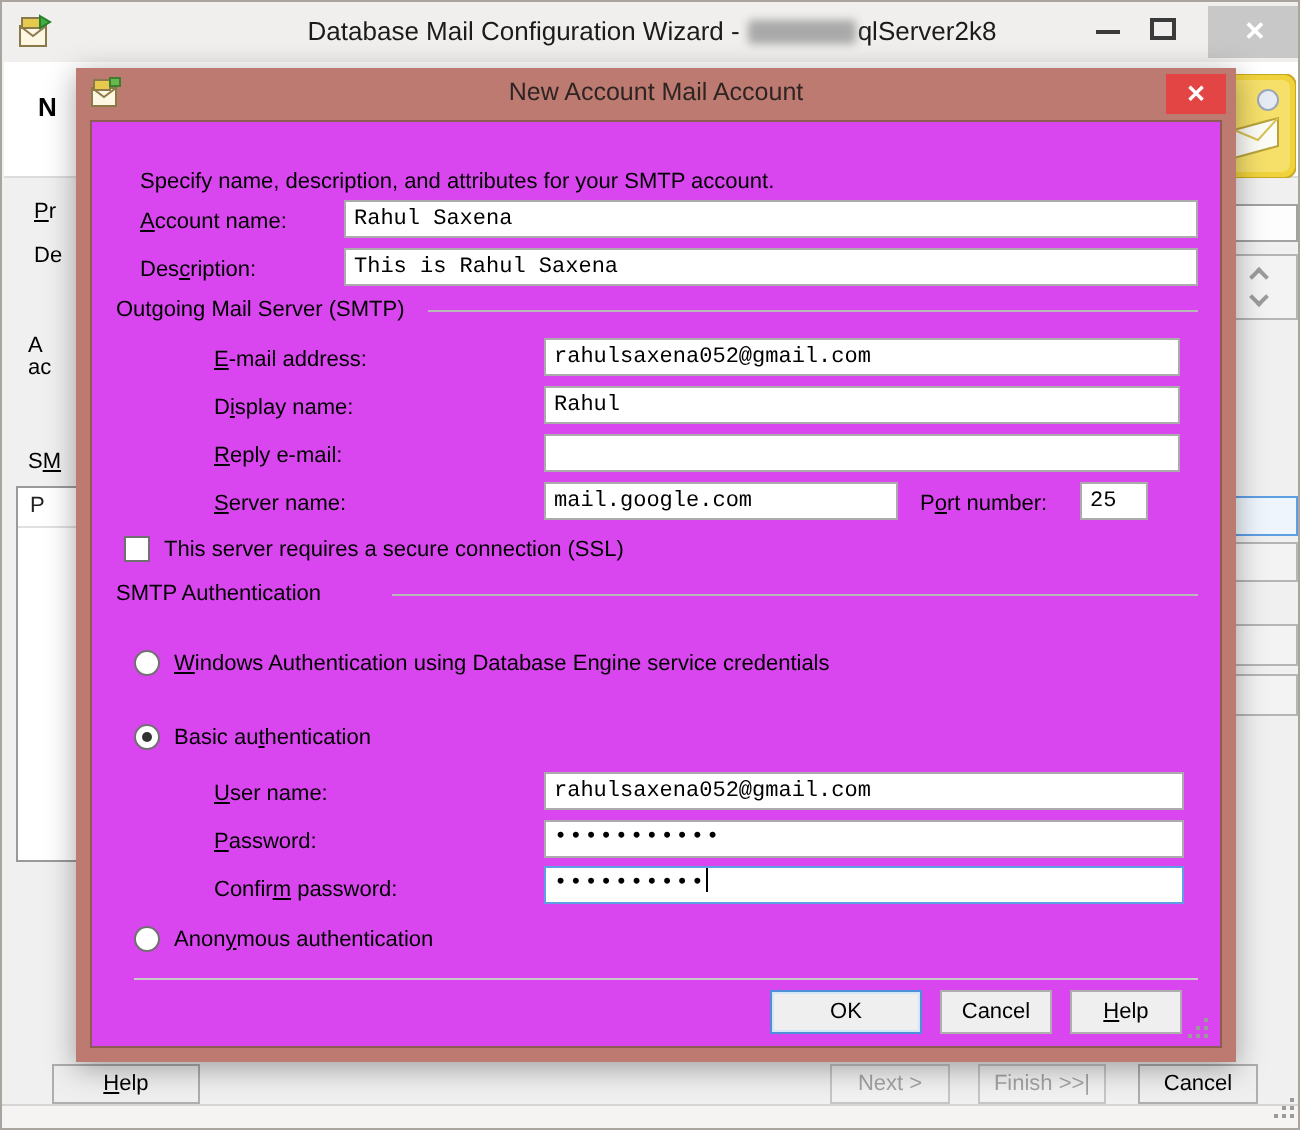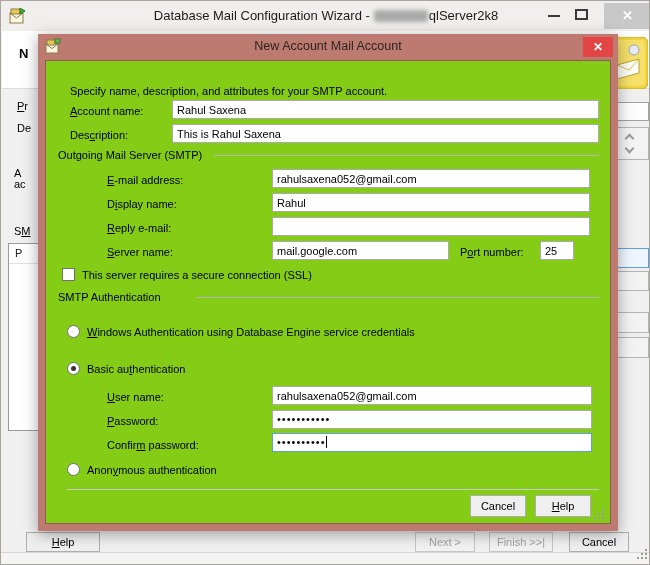--- a/index.html
+++ b/index.html
@@ -41,25 +41,25 @@
           box-shadow:-4px 4px 0 #9a9a9a, 0 4px 0 #9a9a9a, 4px 4px 0 #9a9a9a, 4px 0 0 #9a9a9a, 4px -4px 0 #9a9a9a; }
 
   
   .dialog { position:absolute; left:37px; top:33px; width:580px; height:497px; background:#bd7a70;
             box-shadow:0 3px 14px rgba(0,0,0,.35); }
   .dlg-titlebar { position:absolute; left:0; top:0; width:100%; height:26px; }
   .dlg-title { position:absolute; left:0; right:0; top:5px; text-align:center; font-size:12.5px; color:#2e2424; }
   .dlg-icon { position:absolute; left:7px; top:4px; width:17px; height:17px; }
   .dlg-close { position:absolute; right:5px; top:3px; width:30px; height:20px; background:#e34444;
                color:#fff; font-size:12px; font-weight:bold; text-align:center; line-height:20px; cursor:pointer; }
-  .dlg-content { position:absolute; left:7px; top:26px; width:566px; height:464px; background:#84cc16;
+  .dlg-content { position:absolute; left:7px; top:26px; width:566px; height:464px; background:#d946ef;
                  border:1px solid #8e5b52; }
 
   .lbl { position:absolute; color:#000; white-space:nowrap; }
-  .field { position:absolute; height:19px; background:#fff; border:1px solid #ababab; font-family:Liberation Sans, sans-serif;
+  .field { position:absolute; height:19px; background:#fff; border:1px solid #ababab; font-family:Liberation Mono, monospace;
            font-size:11px; color:#000; padding:0 4px; outline:none; }
   .field.focus { border:1px solid #5e9ee3; }
   .group-line { position:absolute; height:1px; background:#b8b8b8; }
   .pwd { letter-spacing:1px; font-size:11px; line-height:17px; }
   .caret { display:inline-block; width:1px; height:12px; background:#000; vertical-align:-2px; }
 
   .checkbox { position:absolute; width:13px; height:13px; background:#fff; border:1px solid #707070; cursor:pointer; }
   .radio { position:absolute; width:13px; height:13px; background:#fff; border:1px solid #707070; border-radius:50%; cursor:pointer; }
   .radio .dot { position:absolute; left:3px; top:3px; width:5px; height:5px; border-radius:50%; background:#333; }
   .dlg-btn { position:absolute; height:22px; background:#efefef; border:1px solid #aeaeae;
@@ -183,20 +183,21 @@
       <div class="field pwd" style="left:226px;top:349px;width:320px"><span>•••••••••••</span></div>
 
       <div class="lbl" style="left:61px;top:378px">Confir<u>m</u> password:</div>
       <div class="field pwd focus" style="left:226px;top:372px;width:320px"><span>••••••••••</span><span class="caret"></span></div>
 
       <div class="radio" style="left:21px;top:402px"></div>
       <div class="lbl" style="left:41px;top:403px">Anon<u>y</u>mous authentication</div>
 
       <div class="group-line" style="left:21px;top:428px;width:532px;background:#c9c9c9"></div>
 
+      <button class="dlg-btn default" style="left:339px;top:434px;width:76px">OK</button>
       <button class="dlg-btn" style="left:424px;top:434px;width:56px">Cancel</button>
       <button class="dlg-btn" style="left:489px;top:434px;width:56px"><u>H</u>elp</button>
 
       <div class="grip" style="left:552px;top:452px"></div>
     </div>
   </div>
 
 </div>
 
 </body></html>

